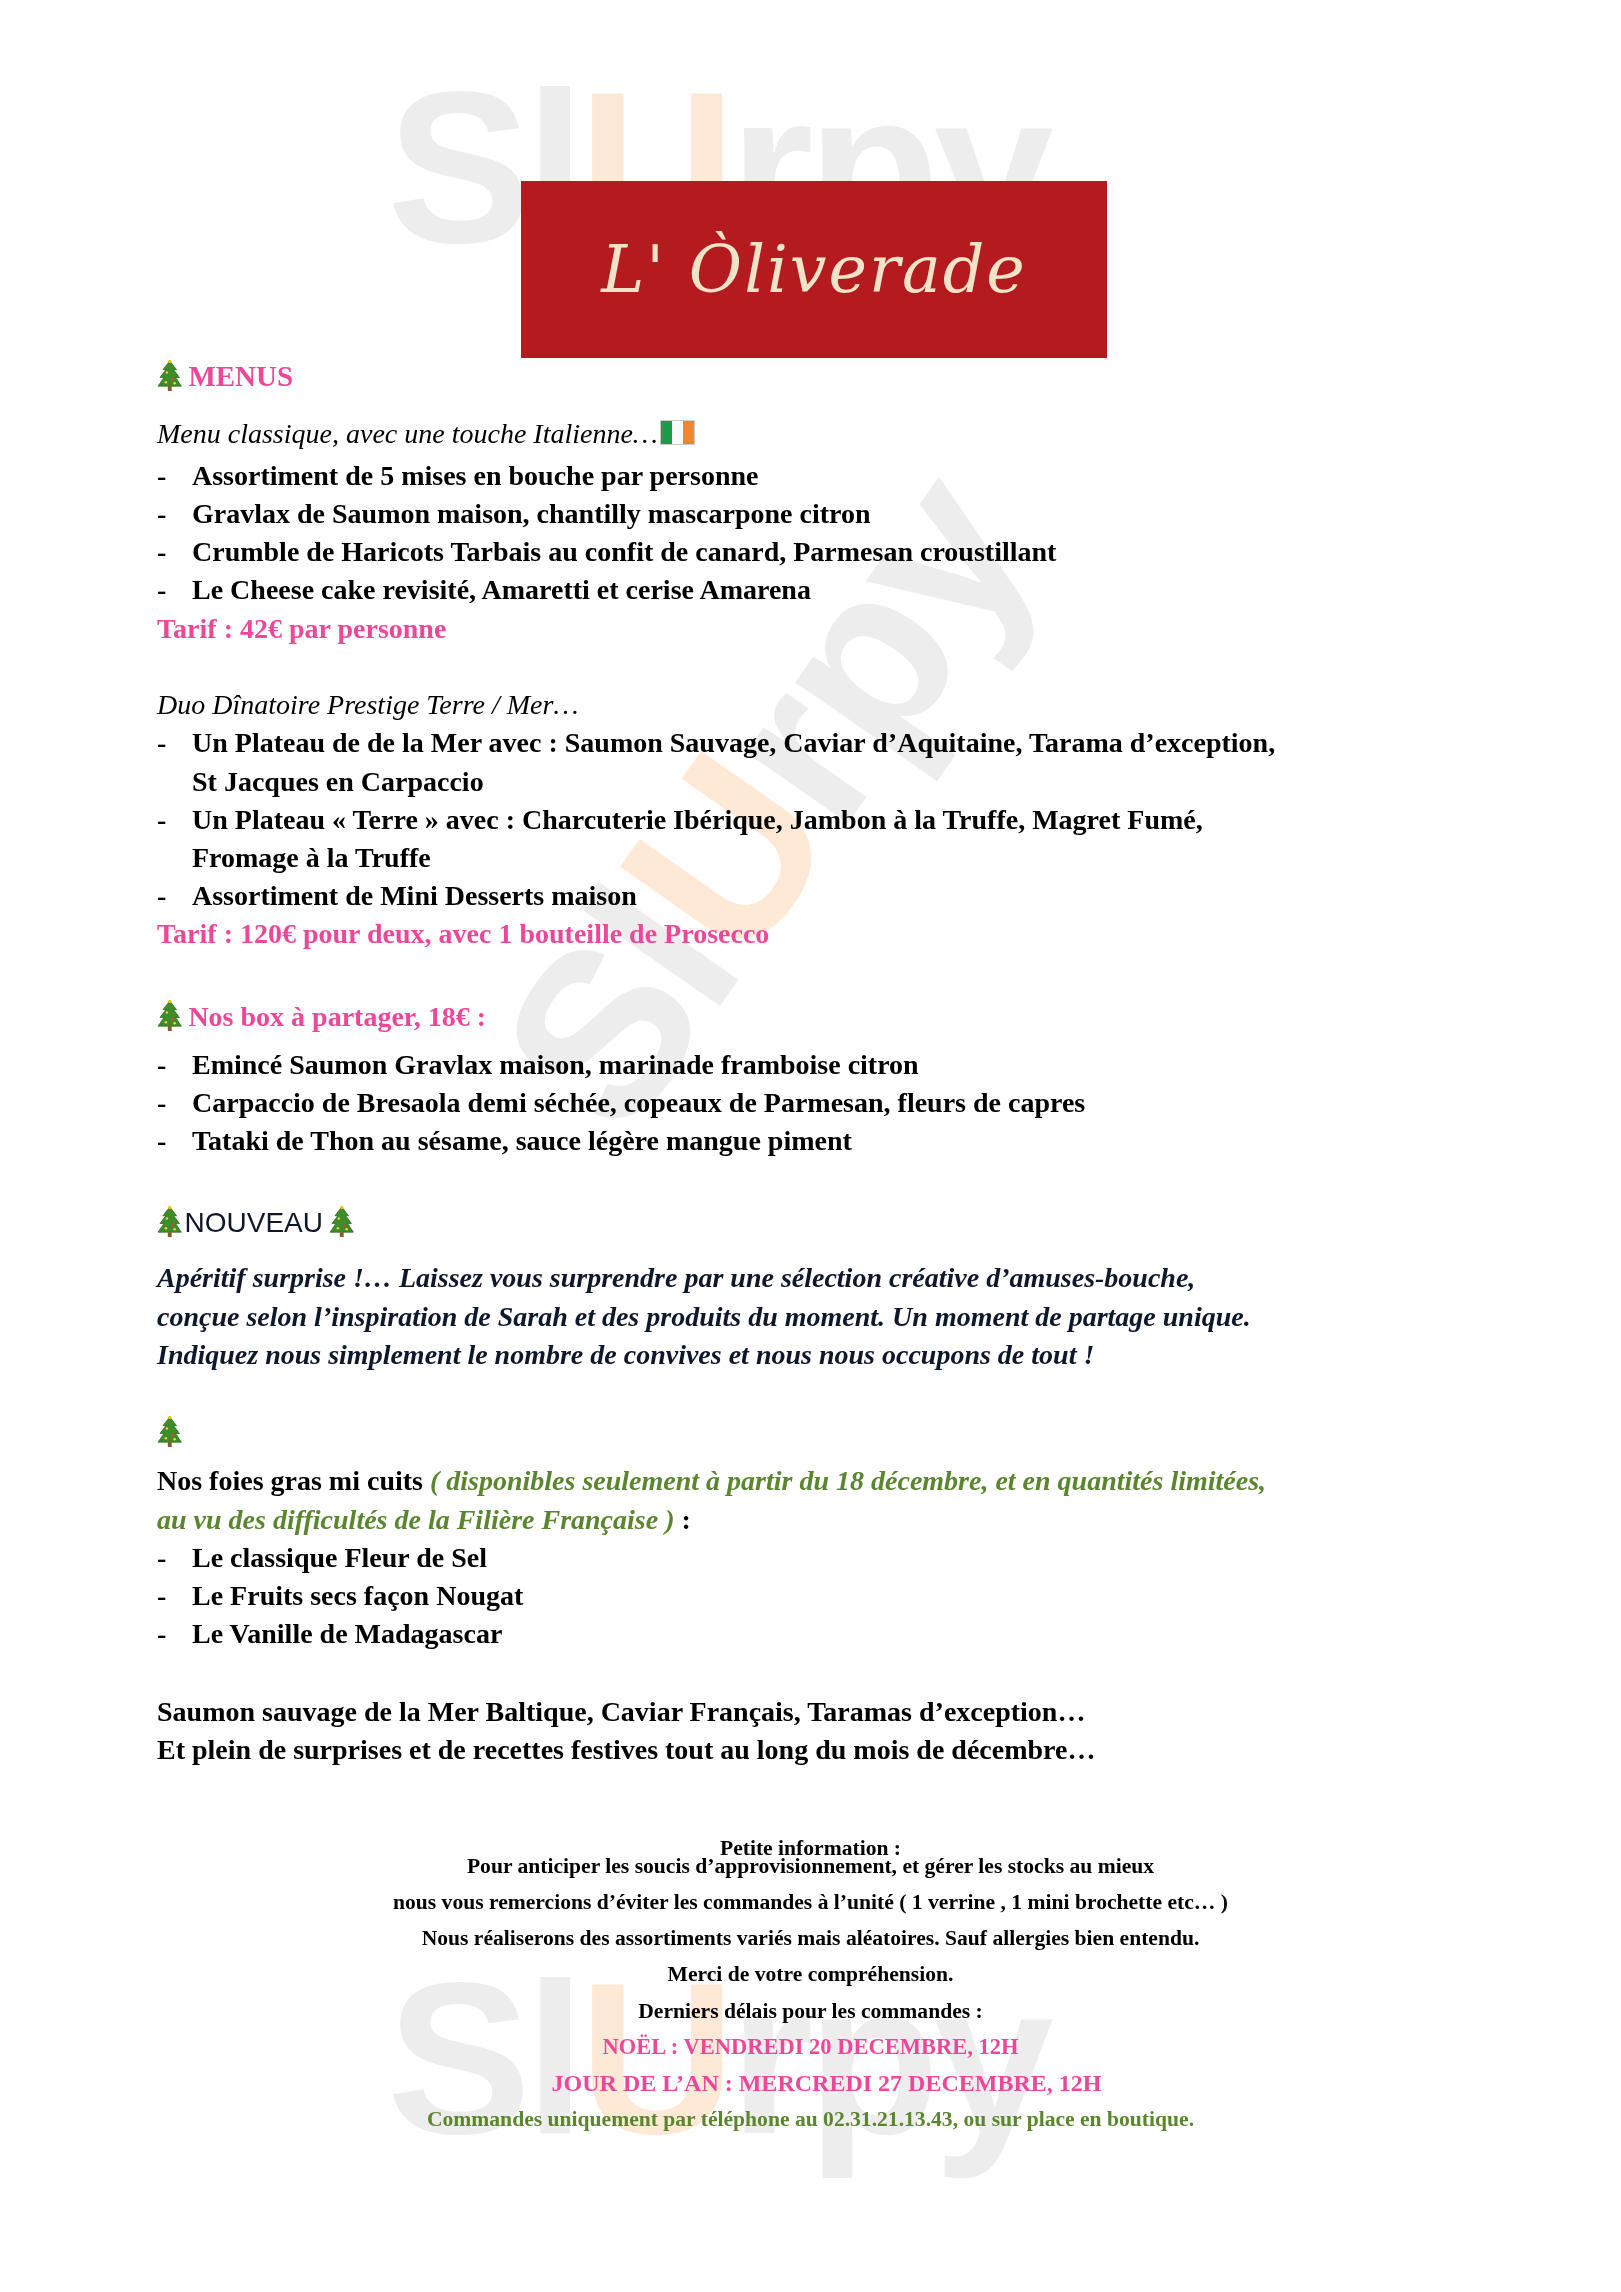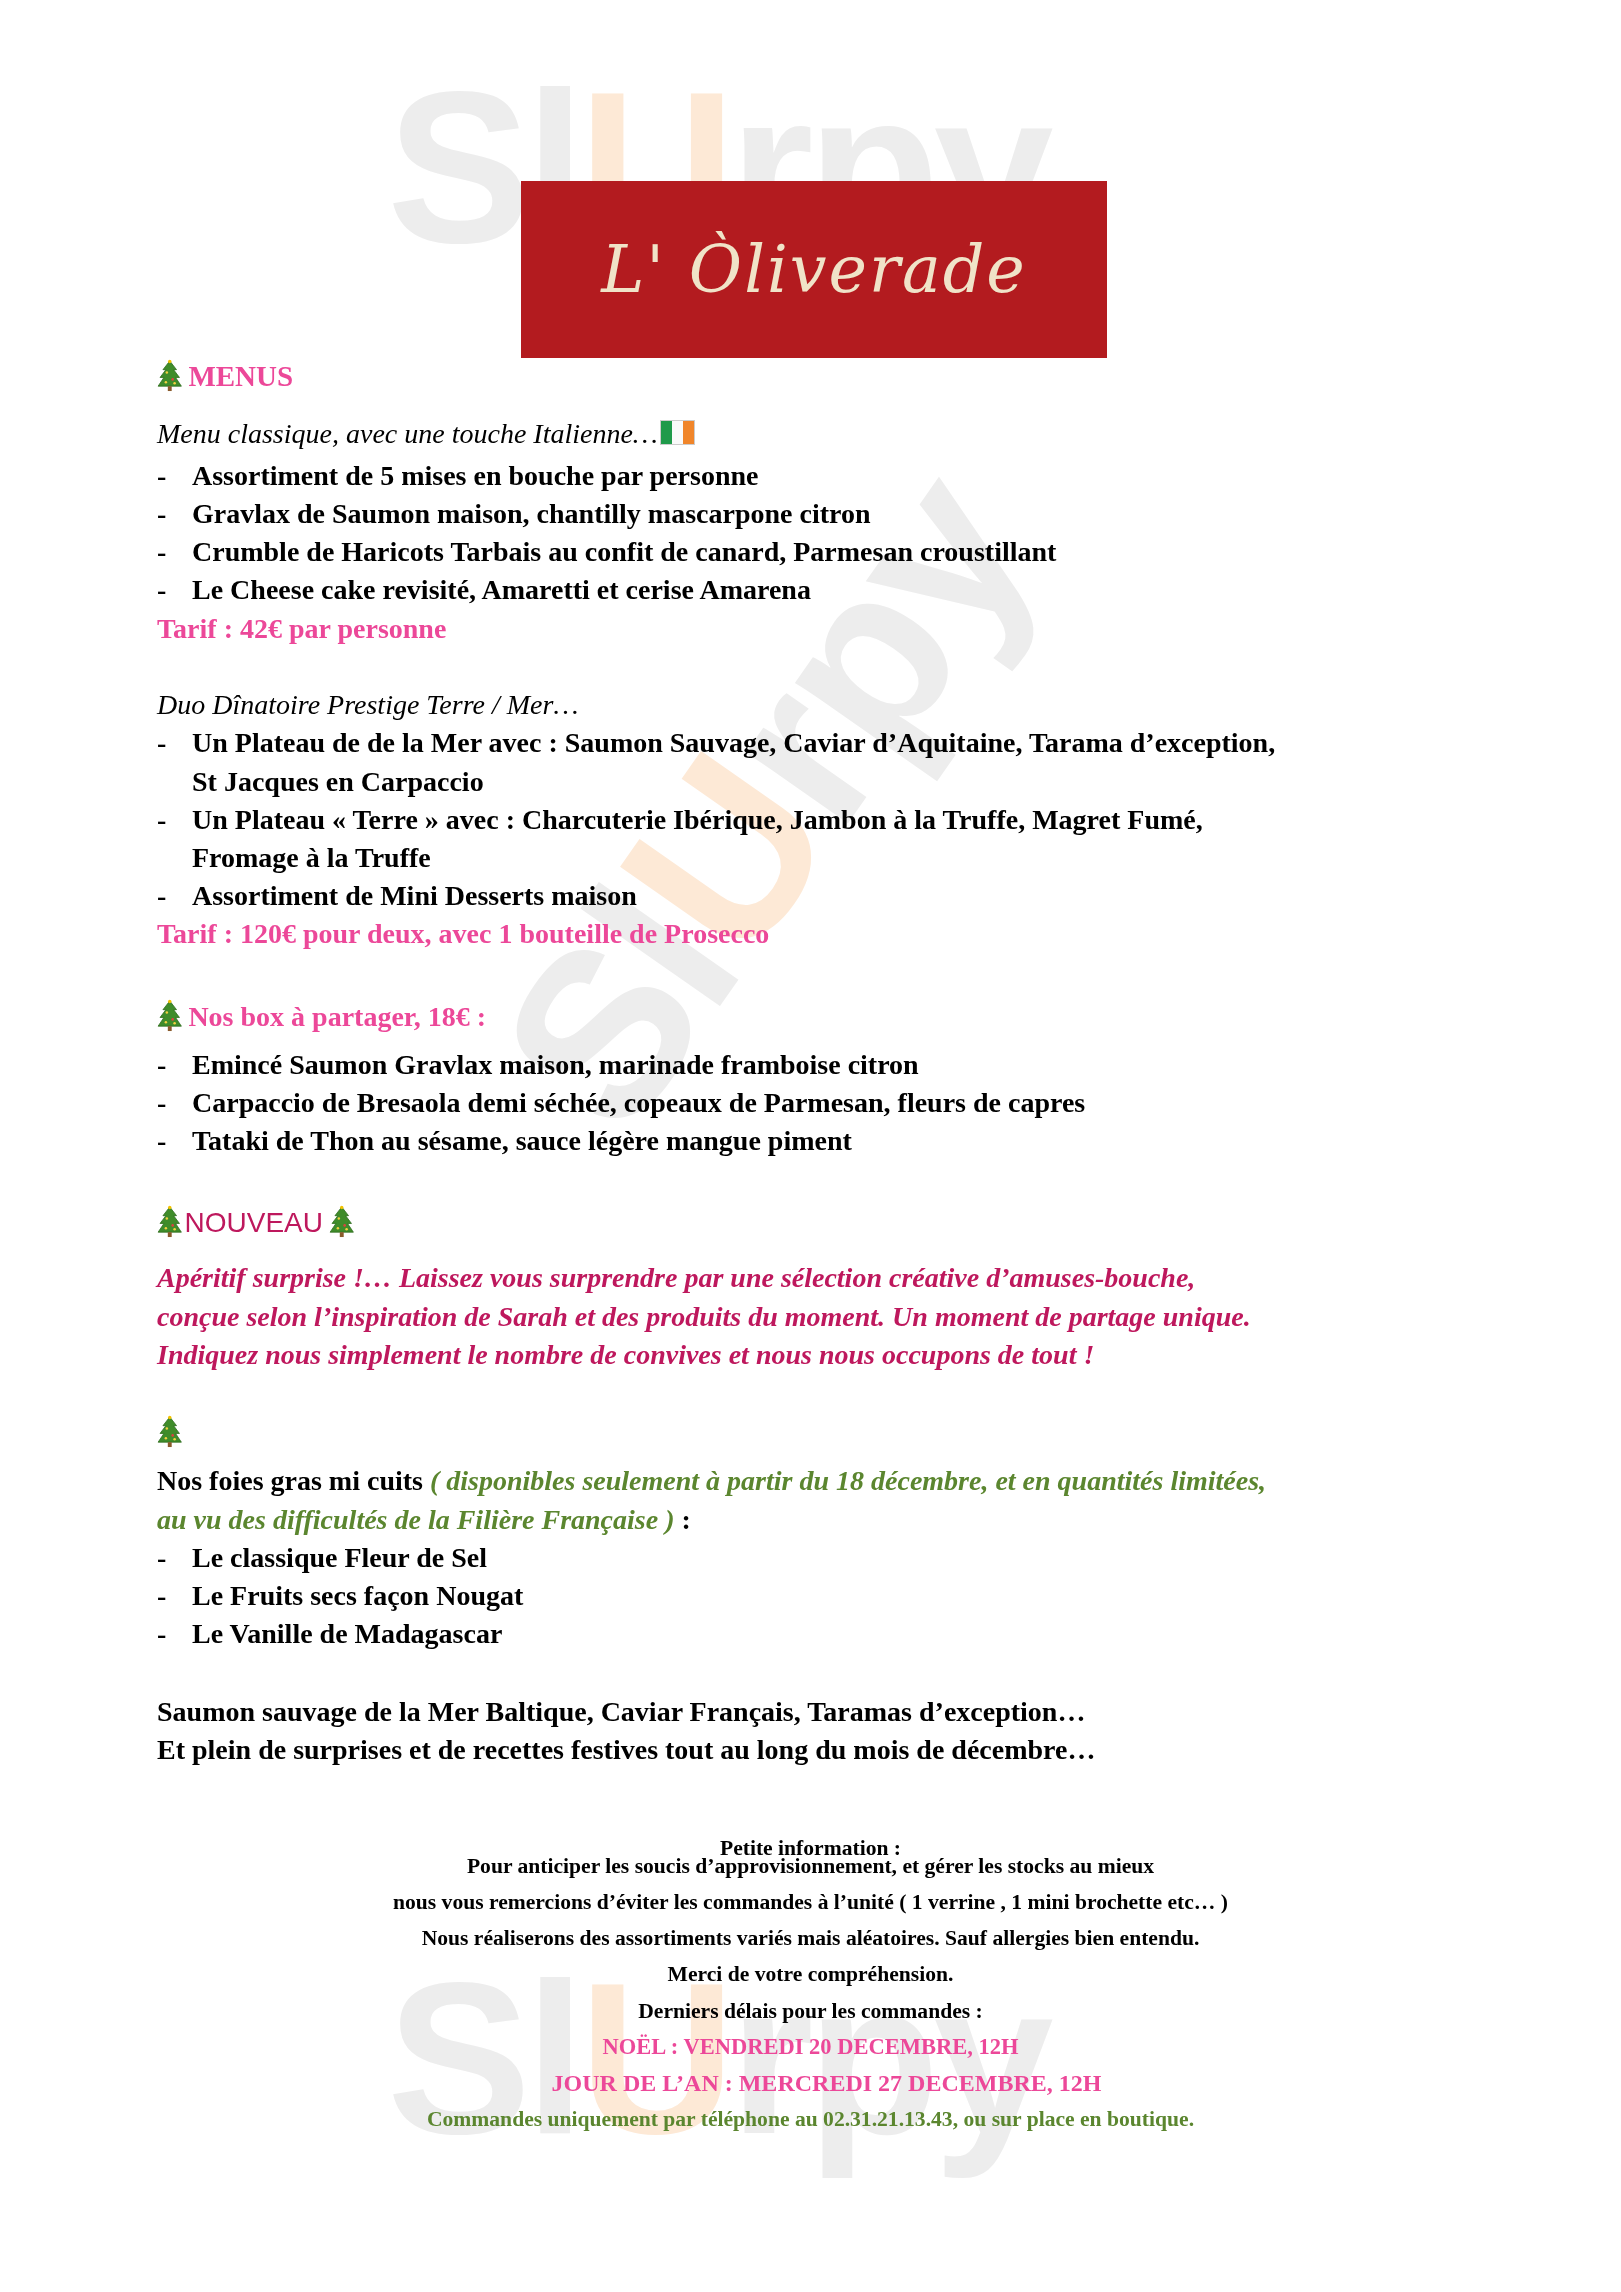--- a/index.html
+++ b/index.html
@@ -20,21 +20,21 @@
   
   .logo { position:absolute; left:521px; top:181px; width:586px; height:177px;
           background:#b31b1f; display:flex; align-items:center; justify-content:center; }
   .logo-text { color:#f0e3c8; font-family:"DejaVu Serif",serif; font-style:italic;
                font-size:65px; letter-spacing:2px; }
 
   .line { position:absolute; left:157px; font-size:28px; line-height:38px; white-space:nowrap; }
   .bold { font-weight:bold; }
   .ital { font-style:italic; }
   .red { color:#ec4899; }
-  .gold { color:#be185d; }
+  .gold { color:#0f172a; }
   .green { color:#5b862f; }
 
   .tree { display:inline-block; width:25.5px; height:33px; vertical-align:-5.9px; margin-right:5.9px; }
   .flag { display:inline-block; width:35px; height:25.5px; vertical-align:-2px; margin-left:2px;
           background:linear-gradient(90deg,#1f9a4a 0 33%,#fafafa 33% 66%,#f0852a 66% 100%);
           border:1px solid #ccc; box-sizing:border-box; }
 
   .bullet { position:absolute; left:157px; font-size:28px; line-height:38px; white-space:nowrap; font-weight:bold; }
   .bullet .dash { display:inline-block; width:35px; }
   .cont { position:absolute; left:192px; font-size:28px; line-height:38px; white-space:nowrap; font-weight:bold; }

